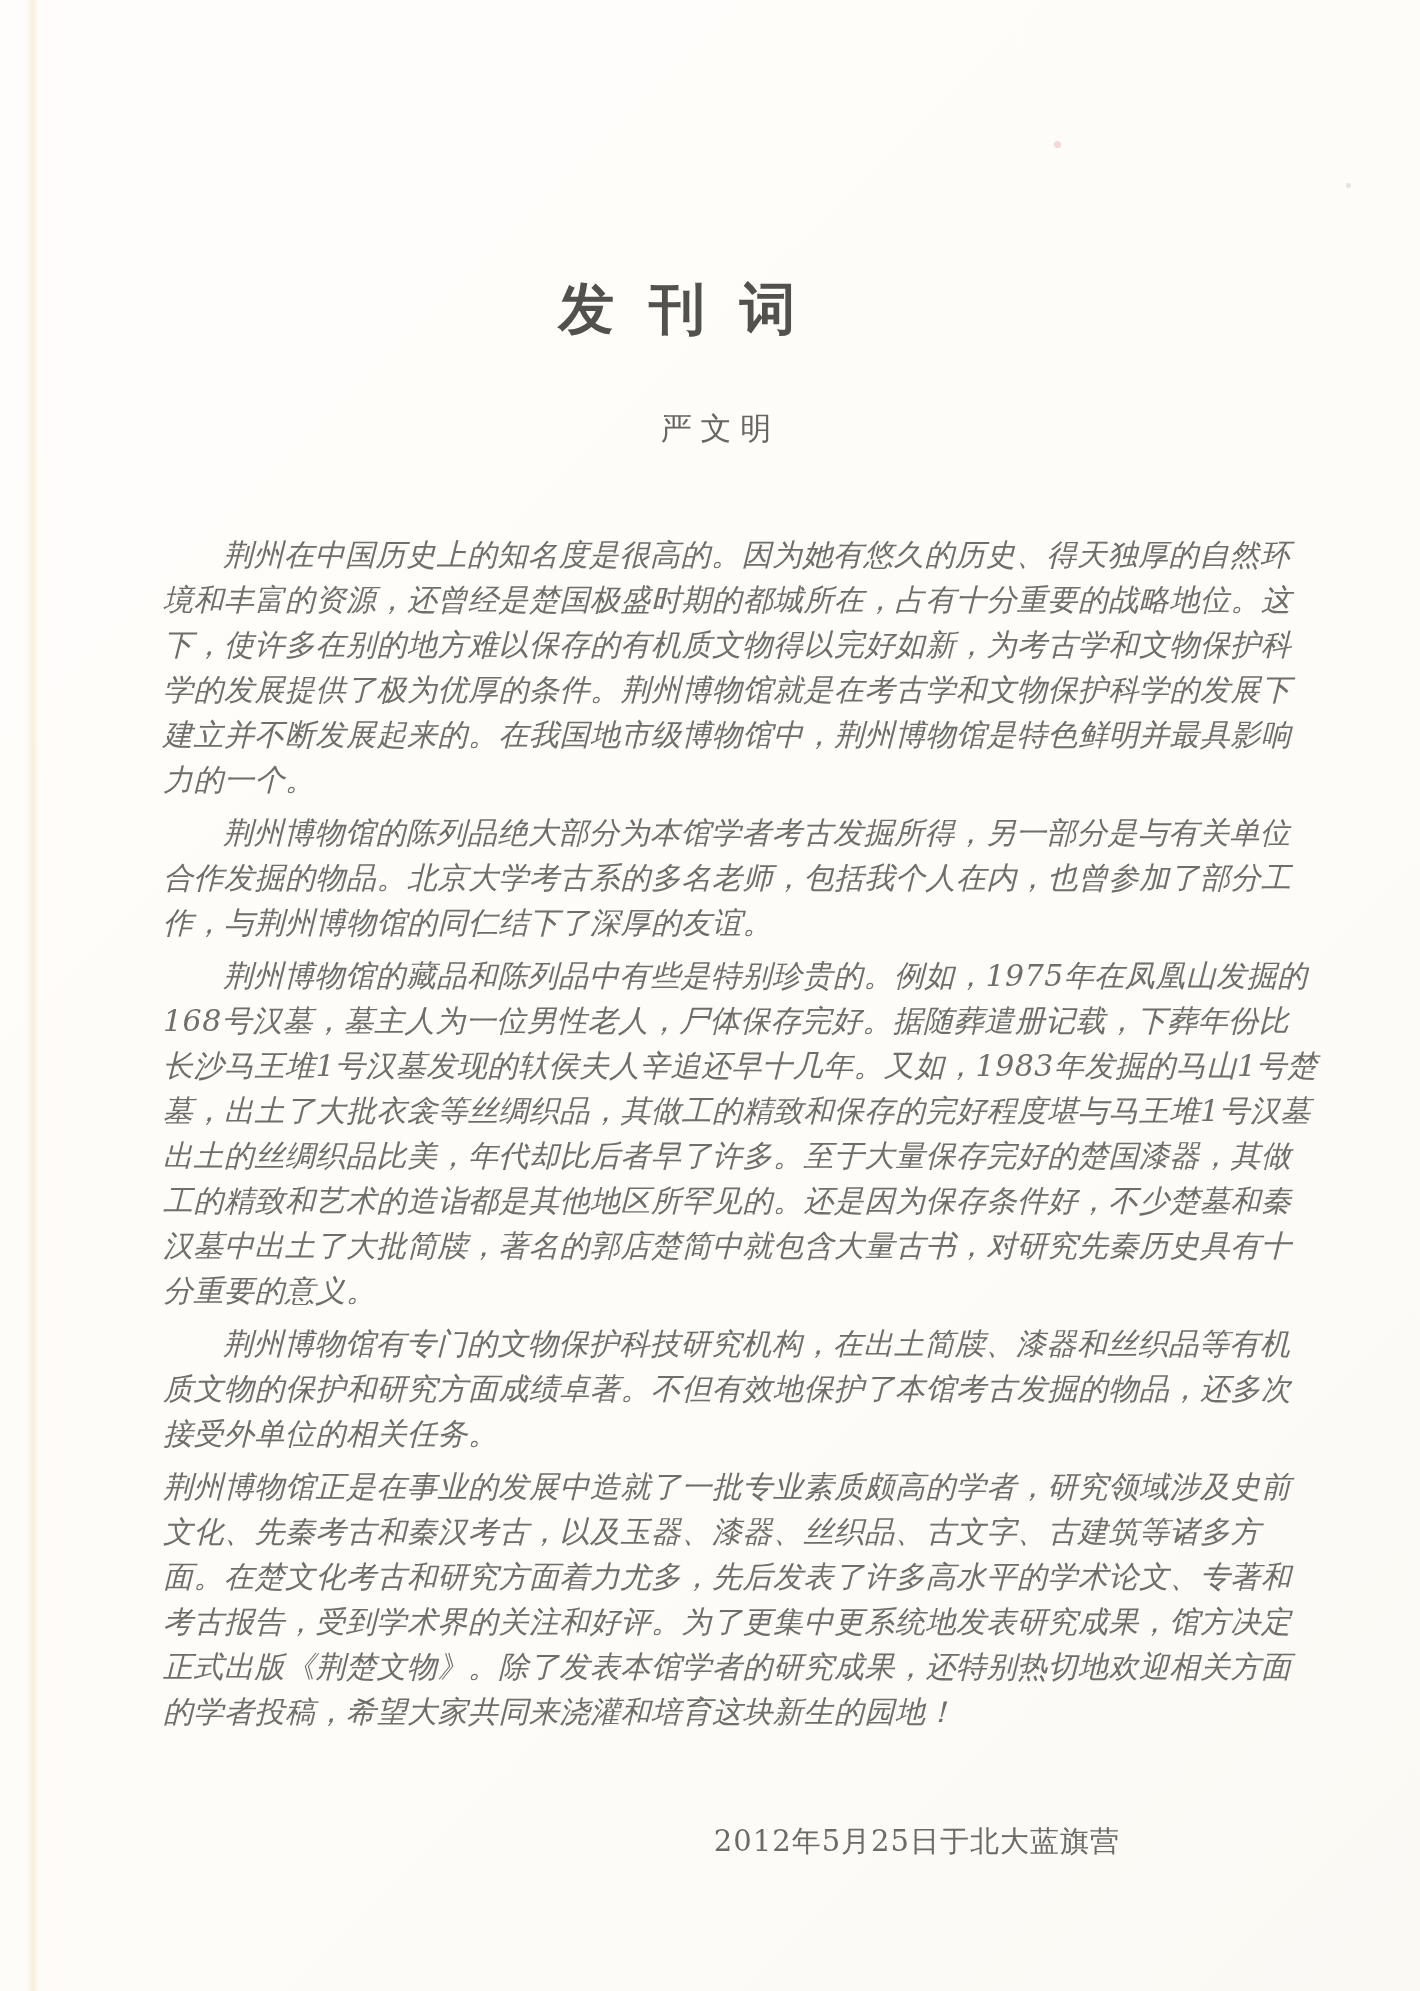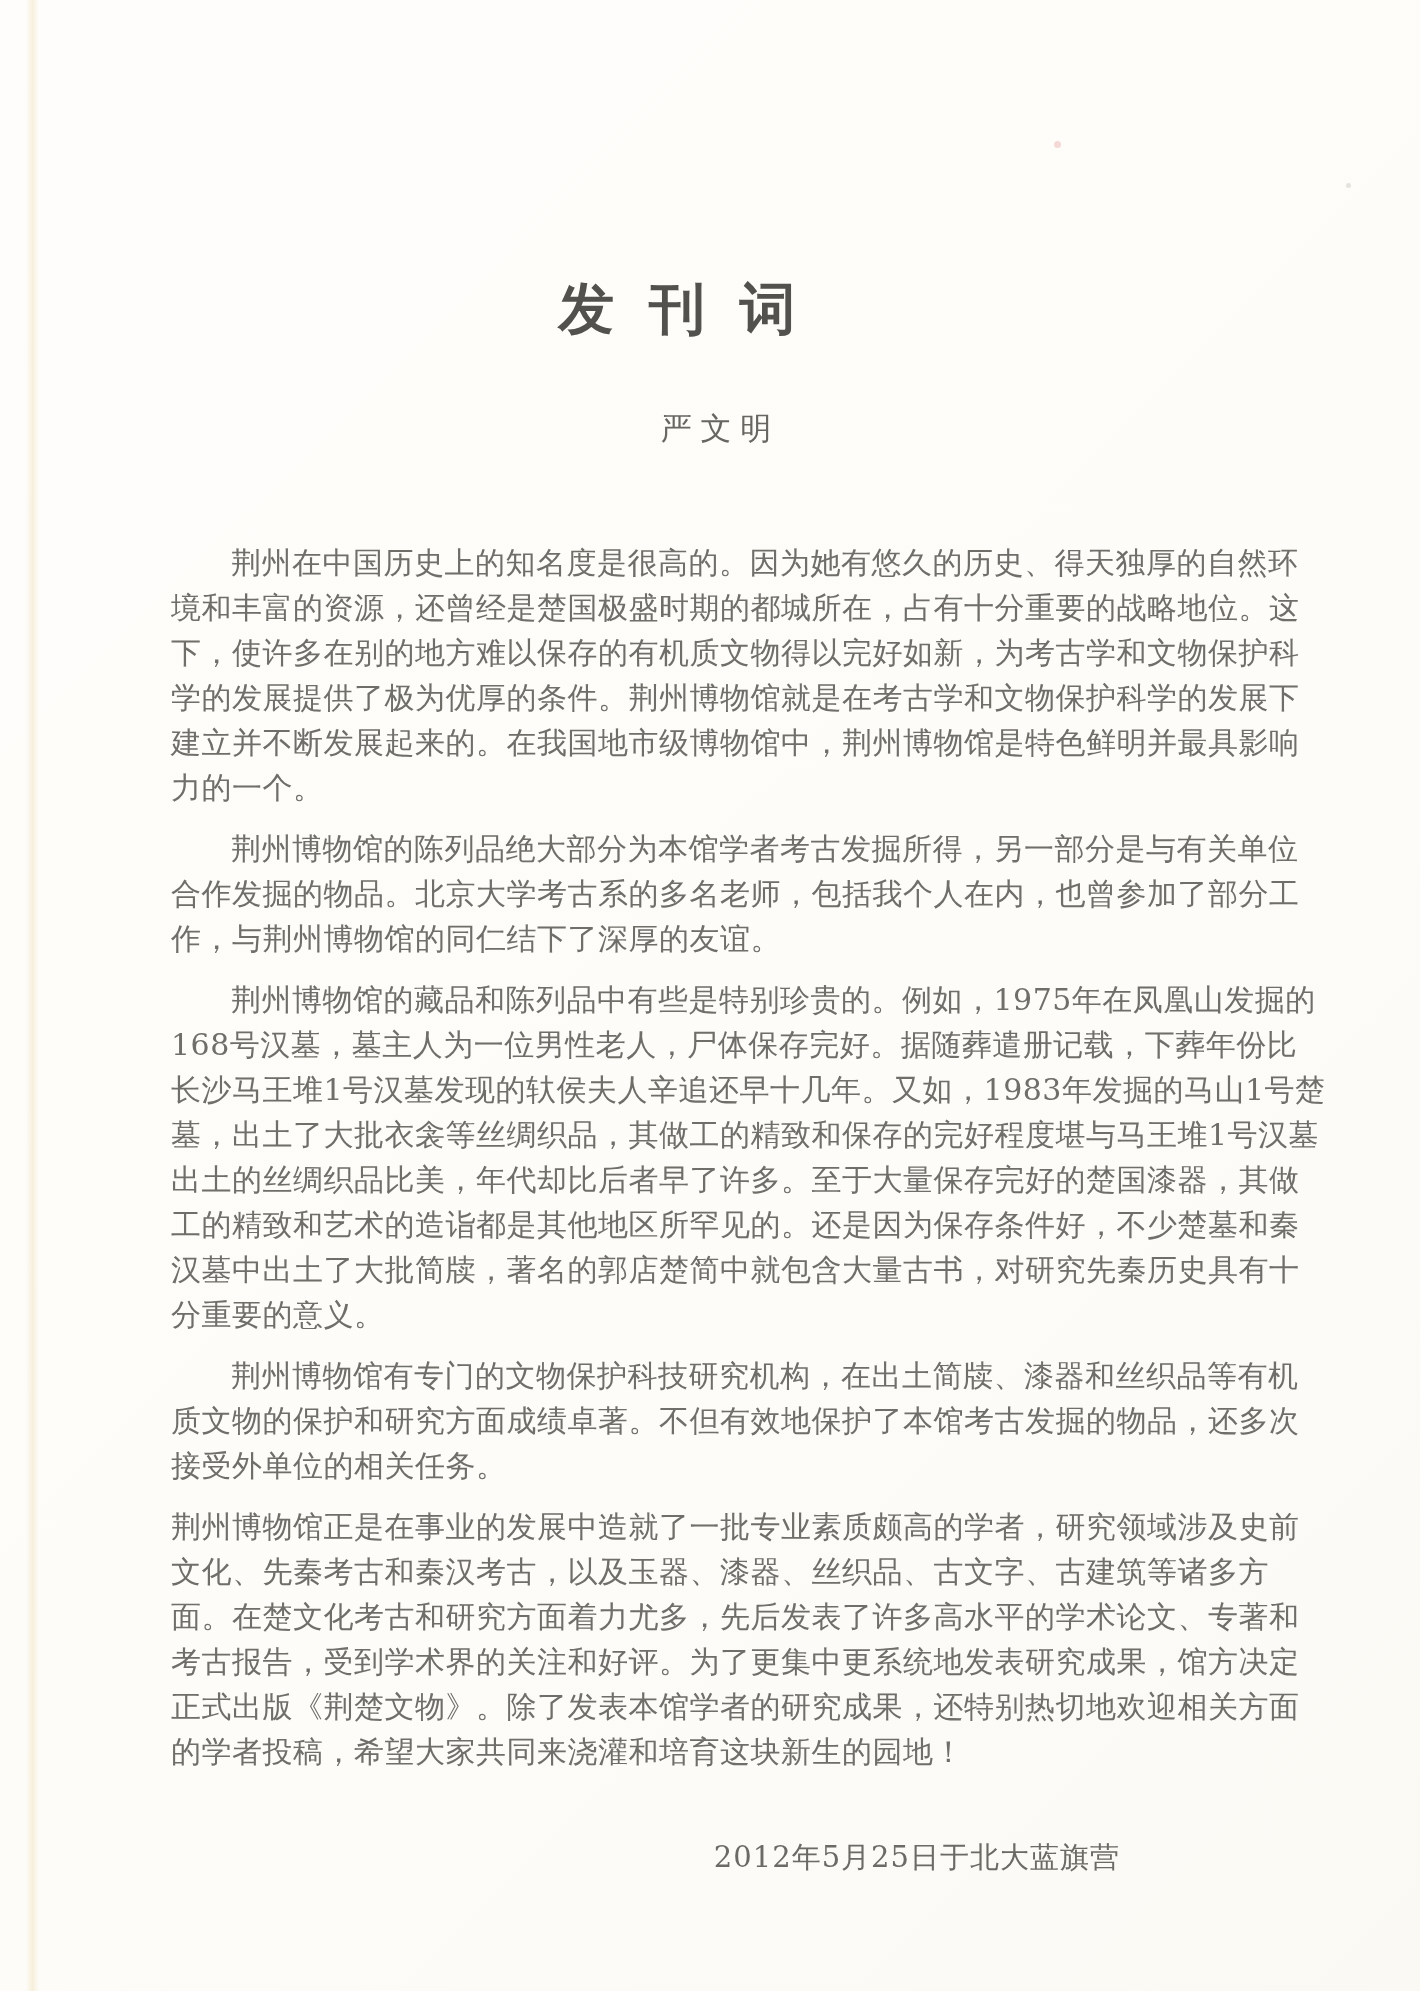--- a/index.html
+++ b/index.html
@@ -59,38 +59,38 @@
     position: absolute;
     left: 155px;
     top: 524px;
     width: 1140px;
     font-size: 30px;
     line-height: 45px;
     letter-spacing: 0.5px;
     color: #6f6e69;
   }
   .body-text p {
-    margin: 16px;
+    margin: 8px;
     padding: 0;
+    font-style: italic;
   }
   .line {
     display: block;
     white-space: nowrap;
   }
   .line.first {
     text-indent: 2em;
   }
   .dateline {
     position: absolute;
     top: 1822px;
     right: 300px;
     font-size: 29px;
     letter-spacing: 1px;
     color: #6b6a65;
-    margin-top: 16px;
   }
   .speck {
     position: absolute;
     border-radius: 50%;
     pointer-events: none;
   }
   .speck-pink {
     left: 1054px;
     top: 141px;
     width: 7px;

